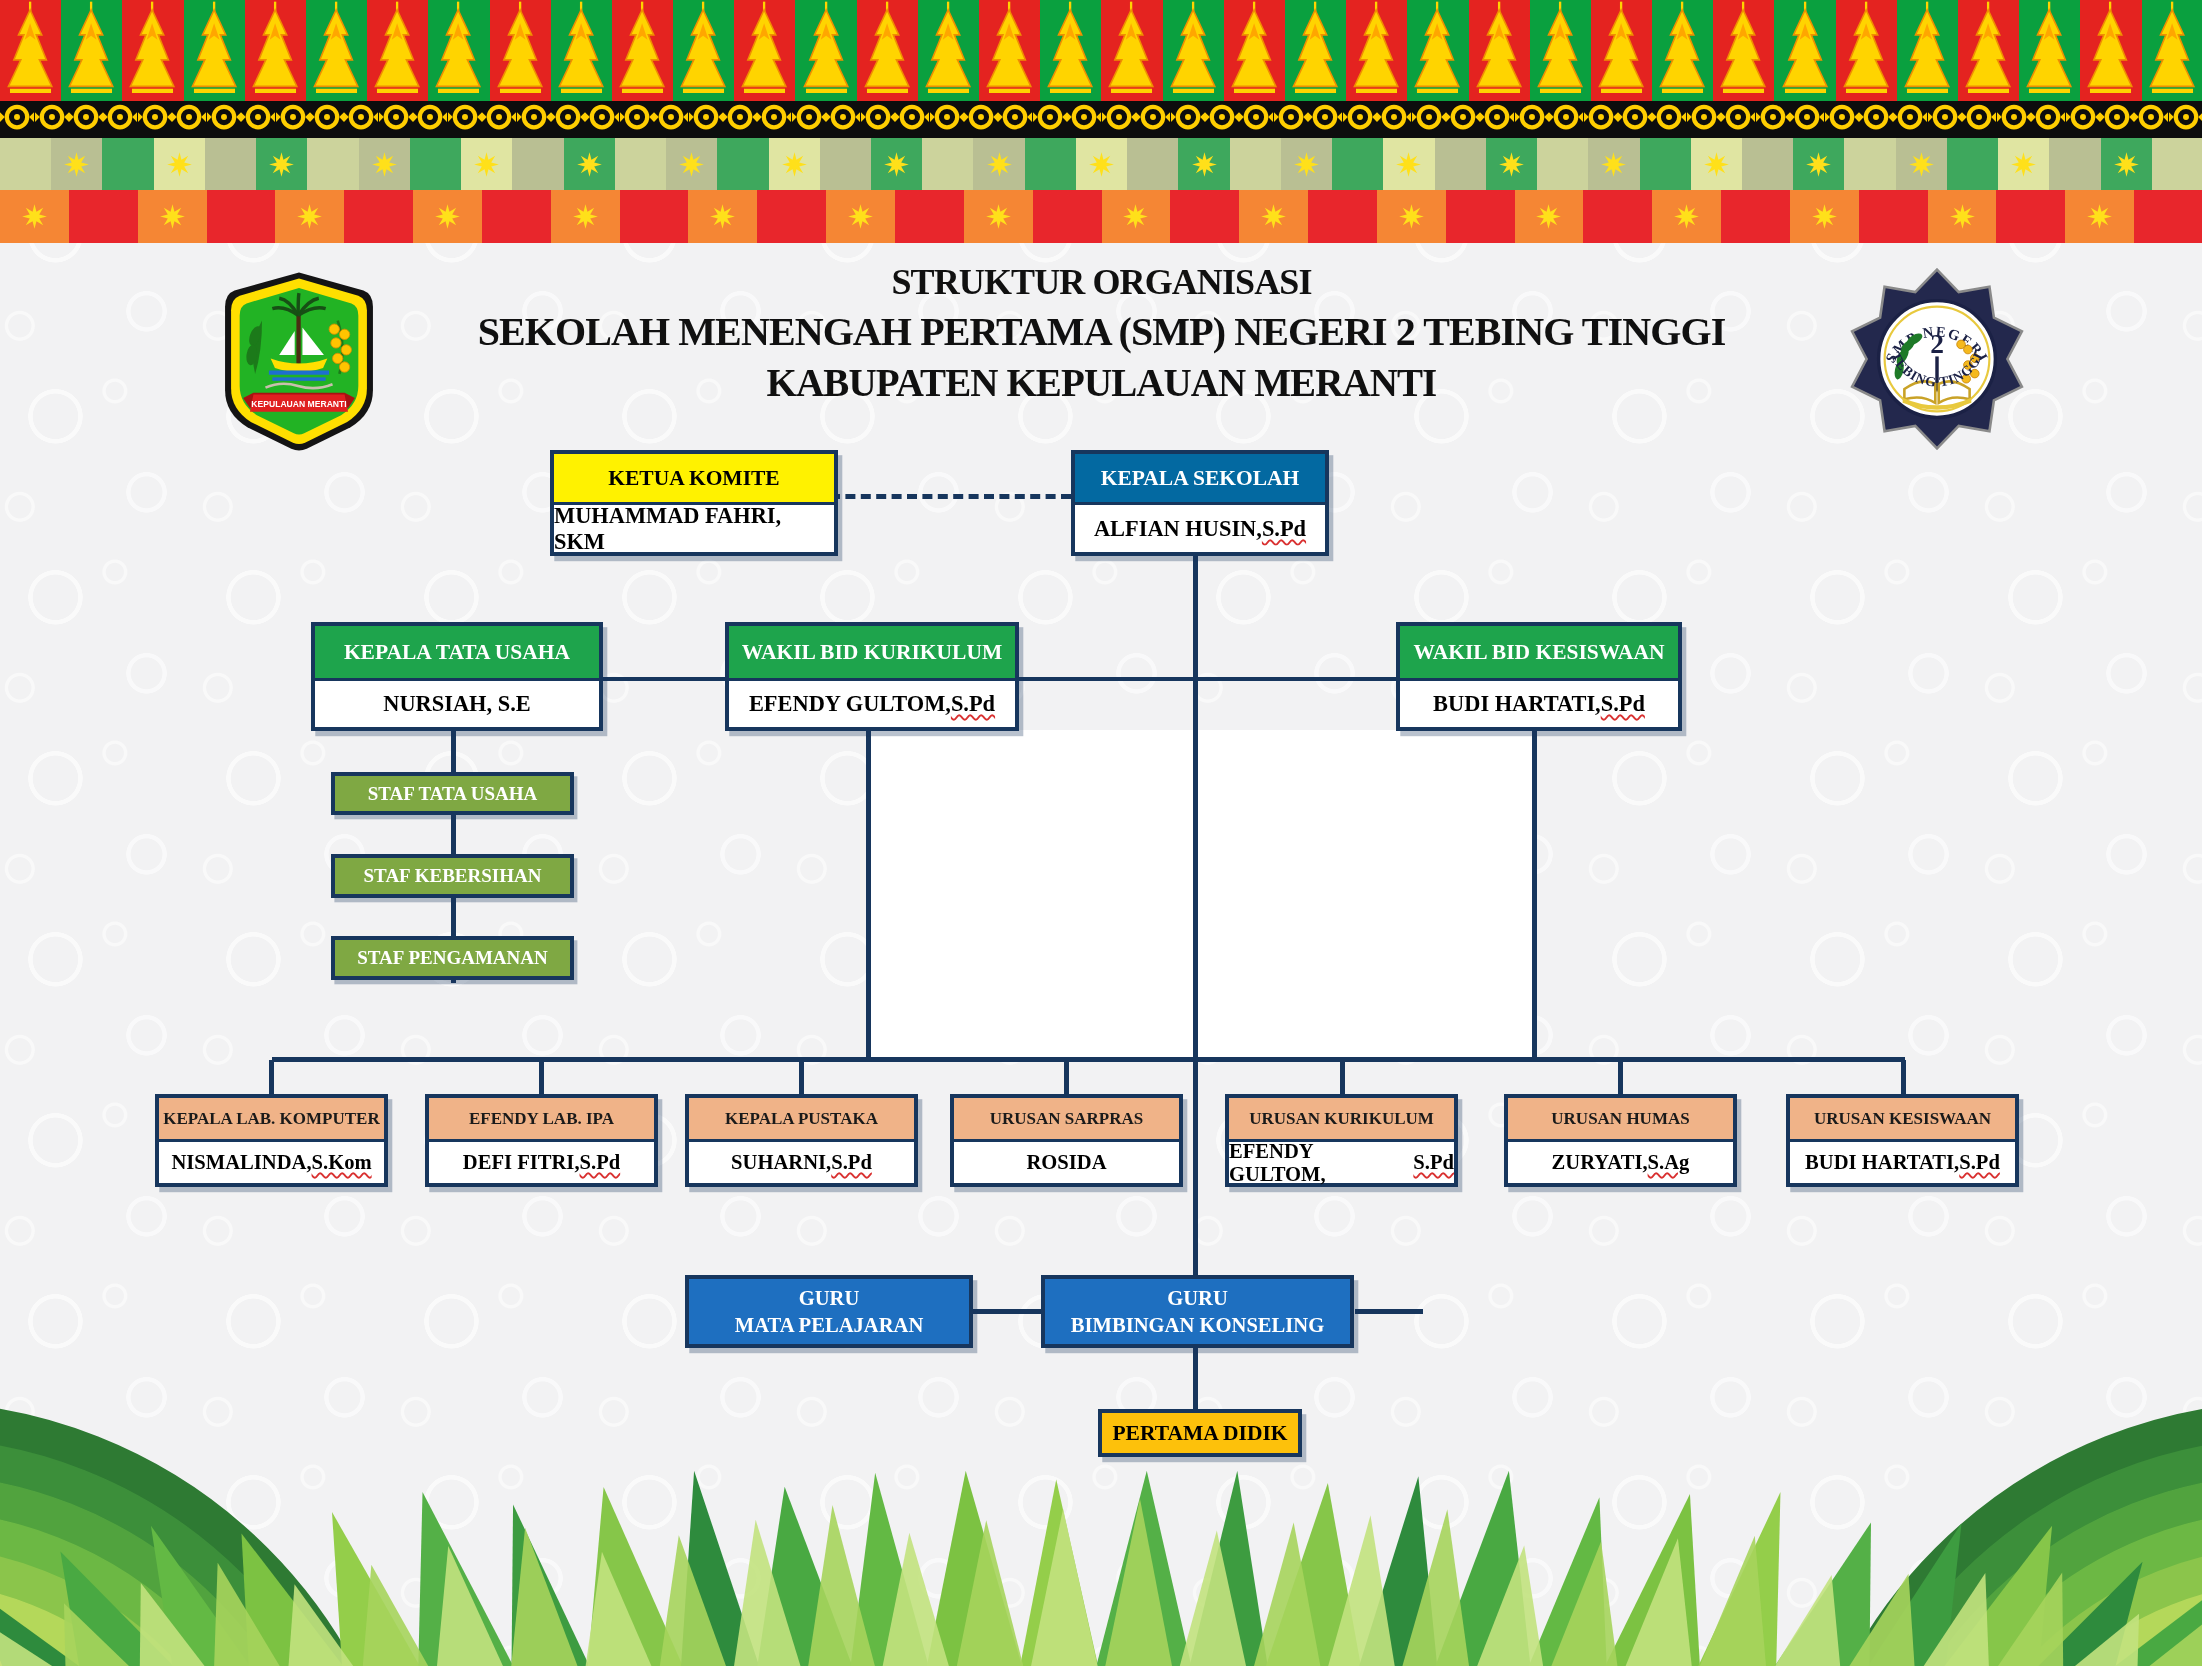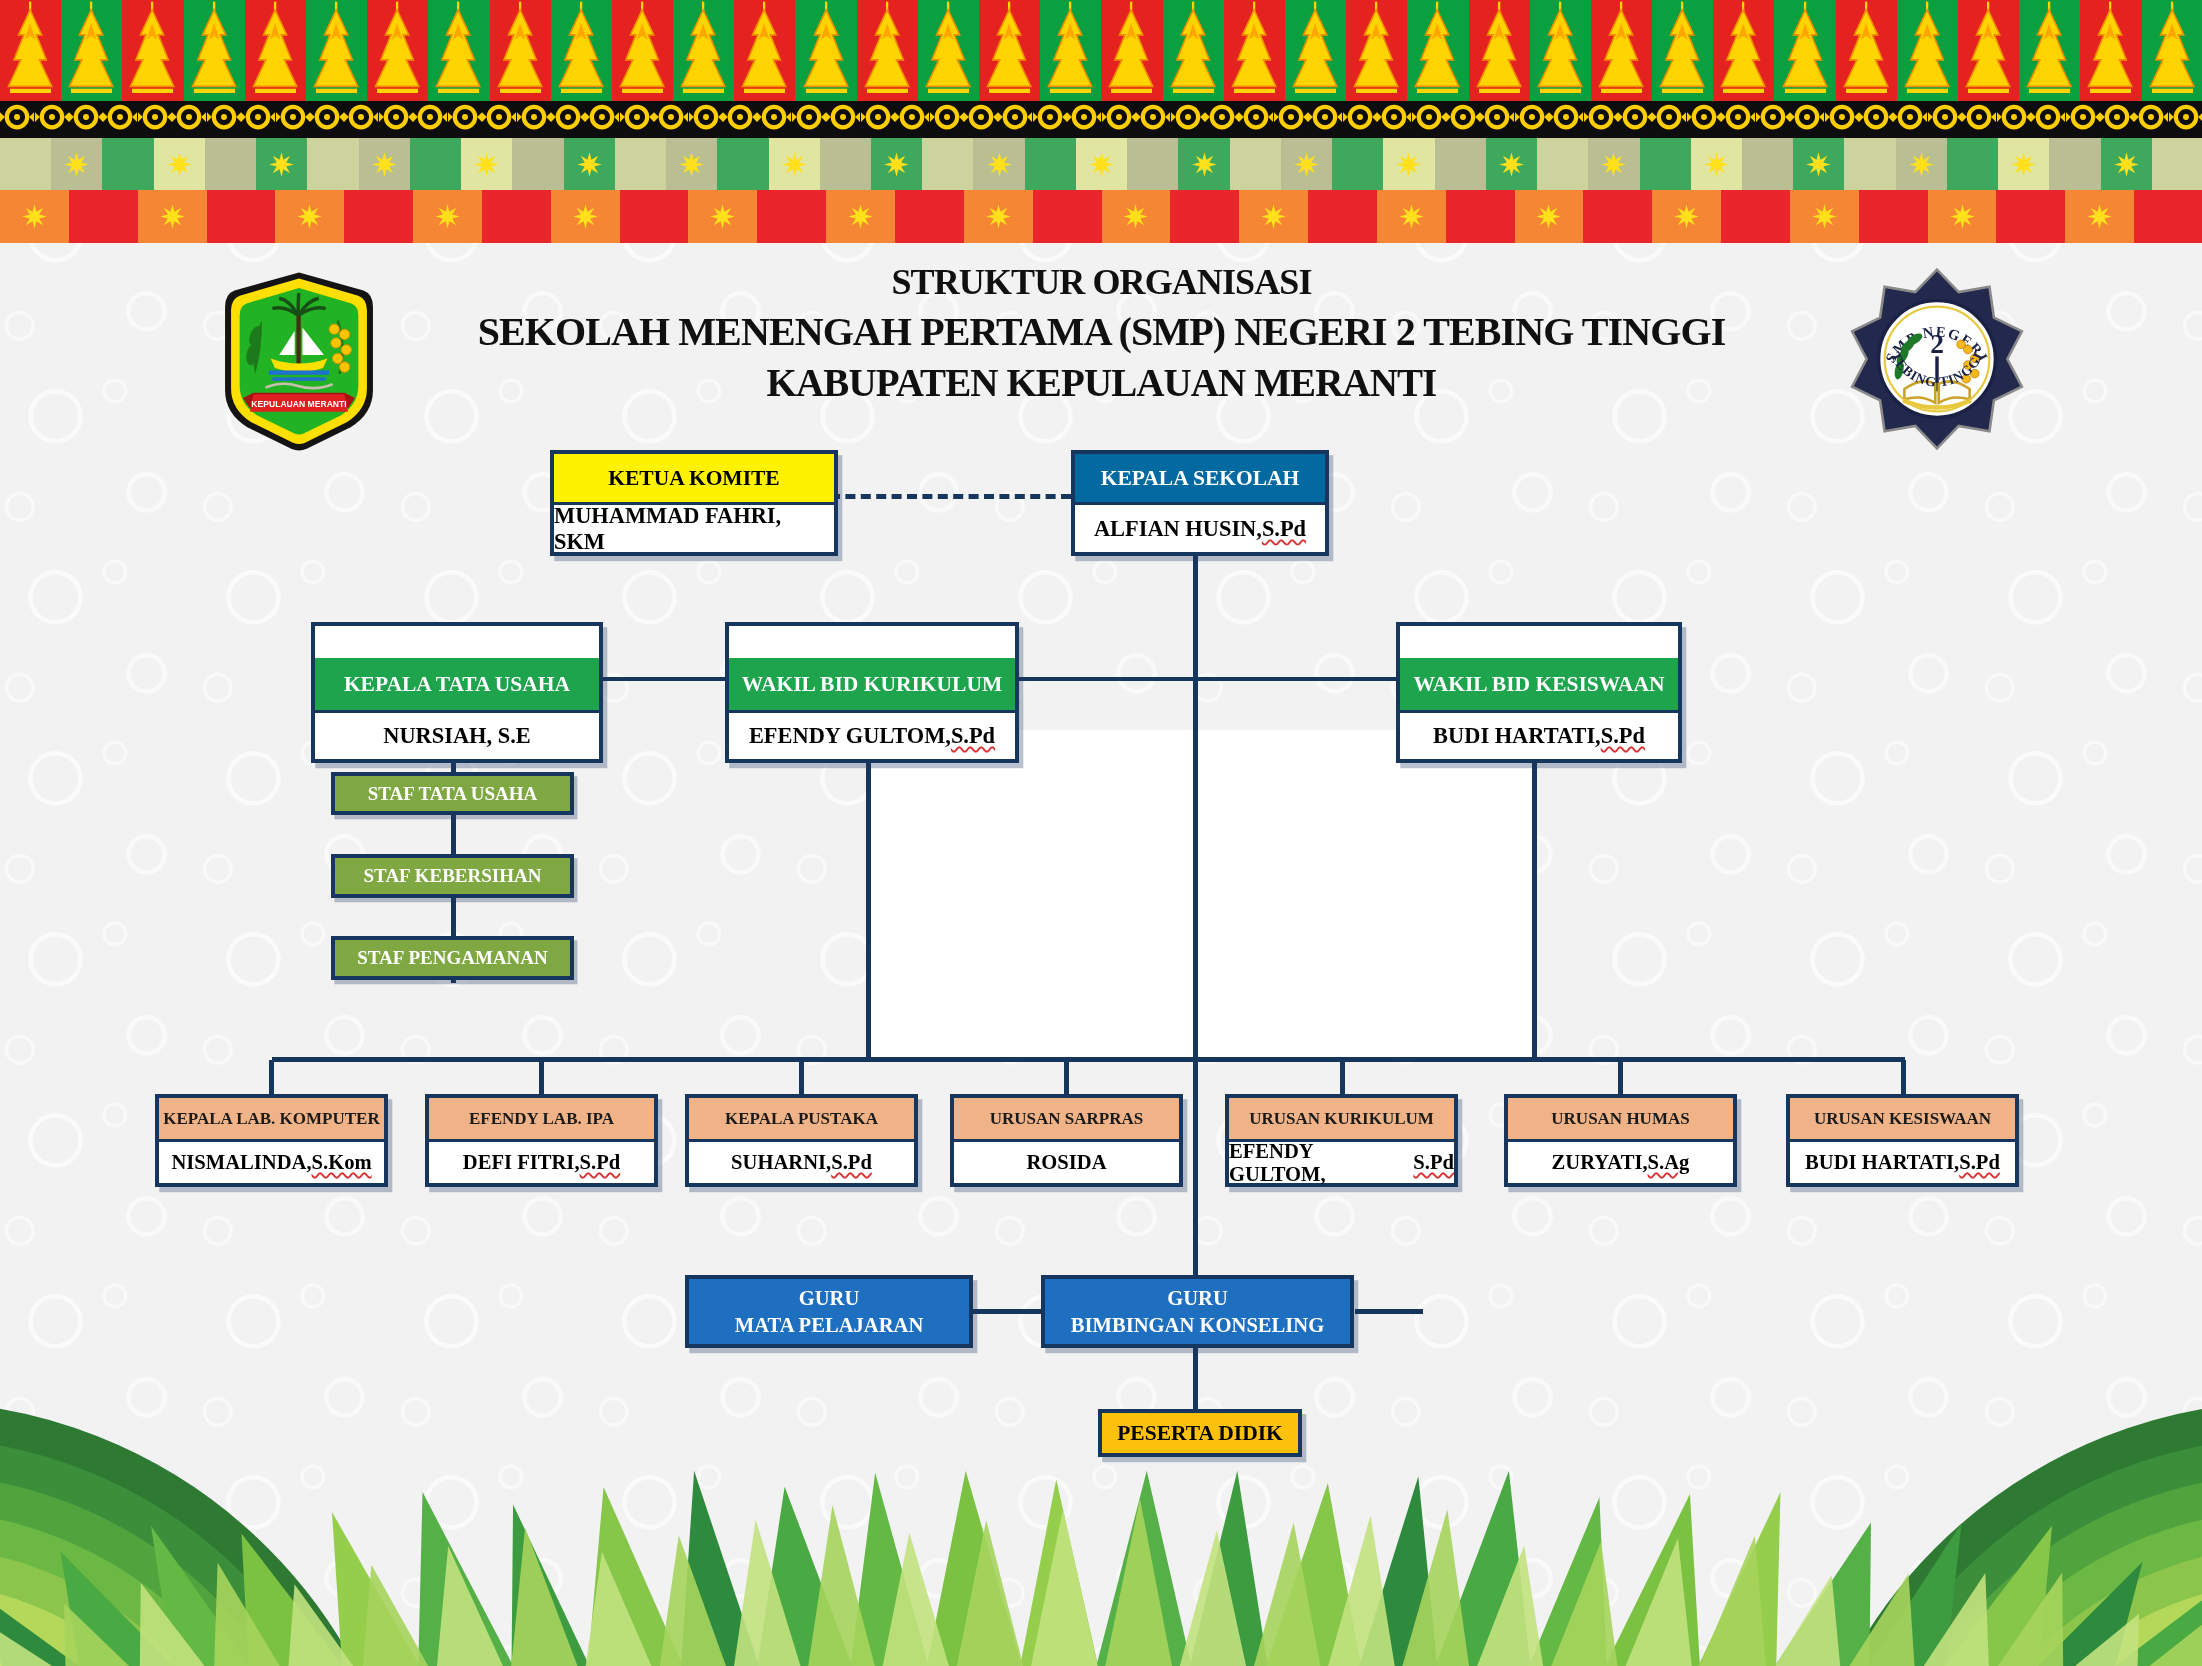--- a/index.html
+++ b/index.html
@@ -30,21 +30,21 @@
   .logo{position:absolute;z-index:4;}
   
   .wpanel{position:absolute;left:869px;top:730px;width:665px;height:328px;background:#fff;z-index:1;}
   .hline,.vline{position:absolute;background:#17365d;z-index:2;}
   .dashline{position:absolute;border-top:5.2px dashed #17365d;z-index:2;}
   .obox{position:absolute;border:4.3px solid #17365d;background:#fff;z-index:3;box-shadow:4.3px 5.2px 0 rgba(23,54,93,.3);}
   .obox .hd{display:flex;align-items:center;justify-content:center;font-weight:bold;border-bottom:3.4px solid #17365d;letter-spacing:0;}
   .obox .nm{display:flex;align-items:center;justify-content:center;font-weight:bold;background:#fff;color:#000;}
   .hd.yellow{background:#fff200;color:#000;}
   .hd.brown{background:#0369a1;color:#fff;}
-  .hd.green{background:#1ea44c;color:#fff;margin-top:32px;}
+  .hd.green{background:#1ea44c;color:#fff;}
   .hd.peach{background:#f0b388;color:#1a1a1a;}
   .sbox{position:absolute;border:4.3px solid #17365d;background:#7fa843;color:#fff;display:flex;align-items:center;justify-content:center;
         font-weight:bold;font-size:19px;z-index:3;box-shadow:3.4px 4.3px 0 rgba(23,54,93,.3);}
   .bbox{position:absolute;border:4.3px solid #17365d;background:#1e6fc0;color:#fff;display:flex;flex-direction:column;align-items:center;justify-content:center;
         font-weight:bold;font-size:20.6px;line-height:27px;z-index:3;box-shadow:4.3px 5.2px 0 rgba(23,54,93,.3);}
   .gbox{position:absolute;border:4.3px solid #17365d;background:#fdc10b;color:#000;display:flex;align-items:center;justify-content:center;
         font-weight:bold;font-size:21.5px;z-index:3;box-shadow:4.3px 5.2px 0 rgba(23,54,93,.3);}
   .sq{text-decoration-line:underline;text-decoration-style:wavy;text-decoration-color:#d93030;text-decoration-thickness:1.7px;text-underline-offset:3.4px;}
   #leaves{position:absolute;left:0;top:1185px;z-index:1;pointer-events:none;}
 </style>
@@ -1269,17 +1269,17 @@
   <div class="bbox" style="left:685px;top:1275px;width:280px;height:65px">
     <span>GURU</span>
     <span>MATA PELAJARAN</span>
   </div>
   <div class="bbox" style="left:1041px;top:1275px;width:305px;height:65px">
     <span>GURU</span>
     <span>BIMBINGAN KONSELING</span>
   </div>
 
   <div class="gbox" style="left:1098px;top:1409px;width:196px;height:40px">
-    <span>PESERTA DIDIK</span>
+    <span>PERTAMA DIDIK</span>
   </div>
 
 </div>
 
 
 </body></html>

